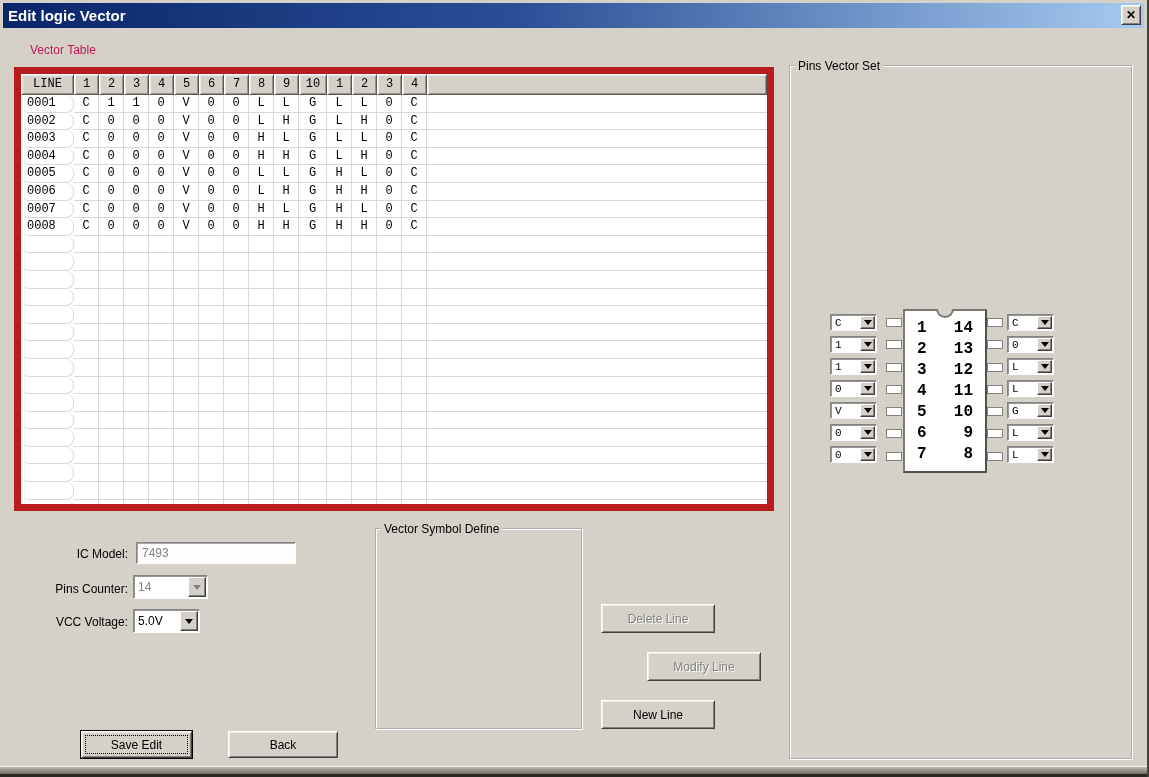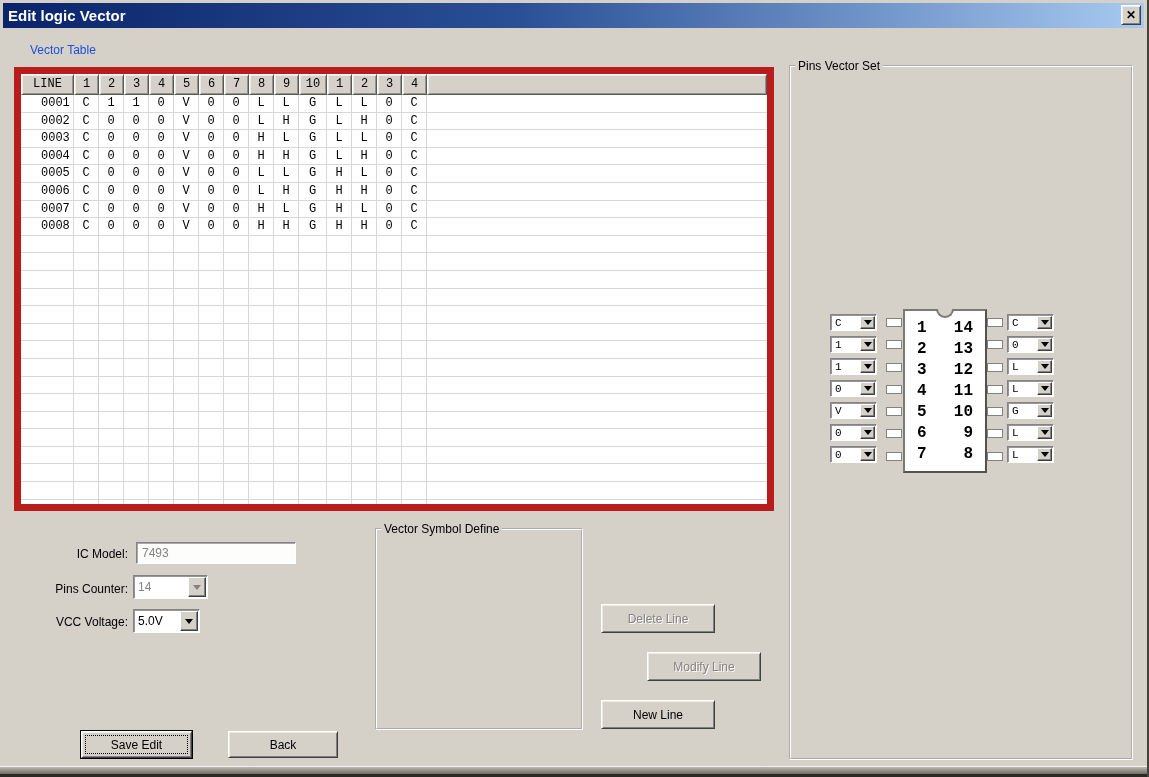--- a/index.html
+++ b/index.html
@@ -16,31 +16,31 @@
   .close-btn { position:absolute; right:3px; top:2px; width:20px; height:20px;
                background:#d5d1c9; border:1px solid; border-color:#fff #404040 #404040 #fff;
                box-shadow: inset 1px 1px 0 #ecebe5, inset -1px -1px 0 #808080;
                display:flex; align-items:center; justify-content:center;
                font-size:12px; font-weight:bold; color:#000; }
 
   .bottom-band { position:absolute; left:0; right:0; bottom:0; height:11px;
                  background:linear-gradient(to bottom,#bcb8b0,#716d66);
                  border-top:1px solid #f4f2ee; border-bottom:3px solid #2b2923; }
 
-  .label { font-size:12px; color:#1d4ed8; }
+  .label { font-size:12px; color:#be185d; }
 
   
   #vt-label { position:absolute; left:30px; top:43px; }
   #vtable { position:absolute; left:14px; top:67px; width:760px; height:444px;
             background:#fff; border:7px solid #b91c1c; overflow:hidden; }
   .tr { display:flex; height:17.6px; }
   .td { border-right:1px solid #d8d8d8; border-bottom:1px solid #d8d8d8;
         font-family:"Liberation Mono", monospace; font-size:12px;
         text-align:center; line-height:16px; color:#000; overflow:hidden; }
-  .td.line { width:53px; text-align:left; padding-left:20px; }
+  .td.line { width:53px; text-align:left; padding-left:6px;border-radius:8px; }
   .td.std  { width:25px; }
   .td.wide { width:28px; }
   .td.filler { flex:1; border-right:none; }
   .thead { display:flex; height:21px; }
   .th { background:#d5d1c9; border:1px solid; border-color:#fff #5a5852 #5a5852 #fff;
         box-shadow: inset 1px 1px 0 #eceae4, inset -1px -1px 0 #96948c;
         font-family:"Liberation Mono", monospace; font-size:12px;
         text-align:center; line-height:18px; }
   .th.line { width:53px; } .th.std { width:25px; } .th.wide { width:28px; }
   .th.filler { flex:1; }

